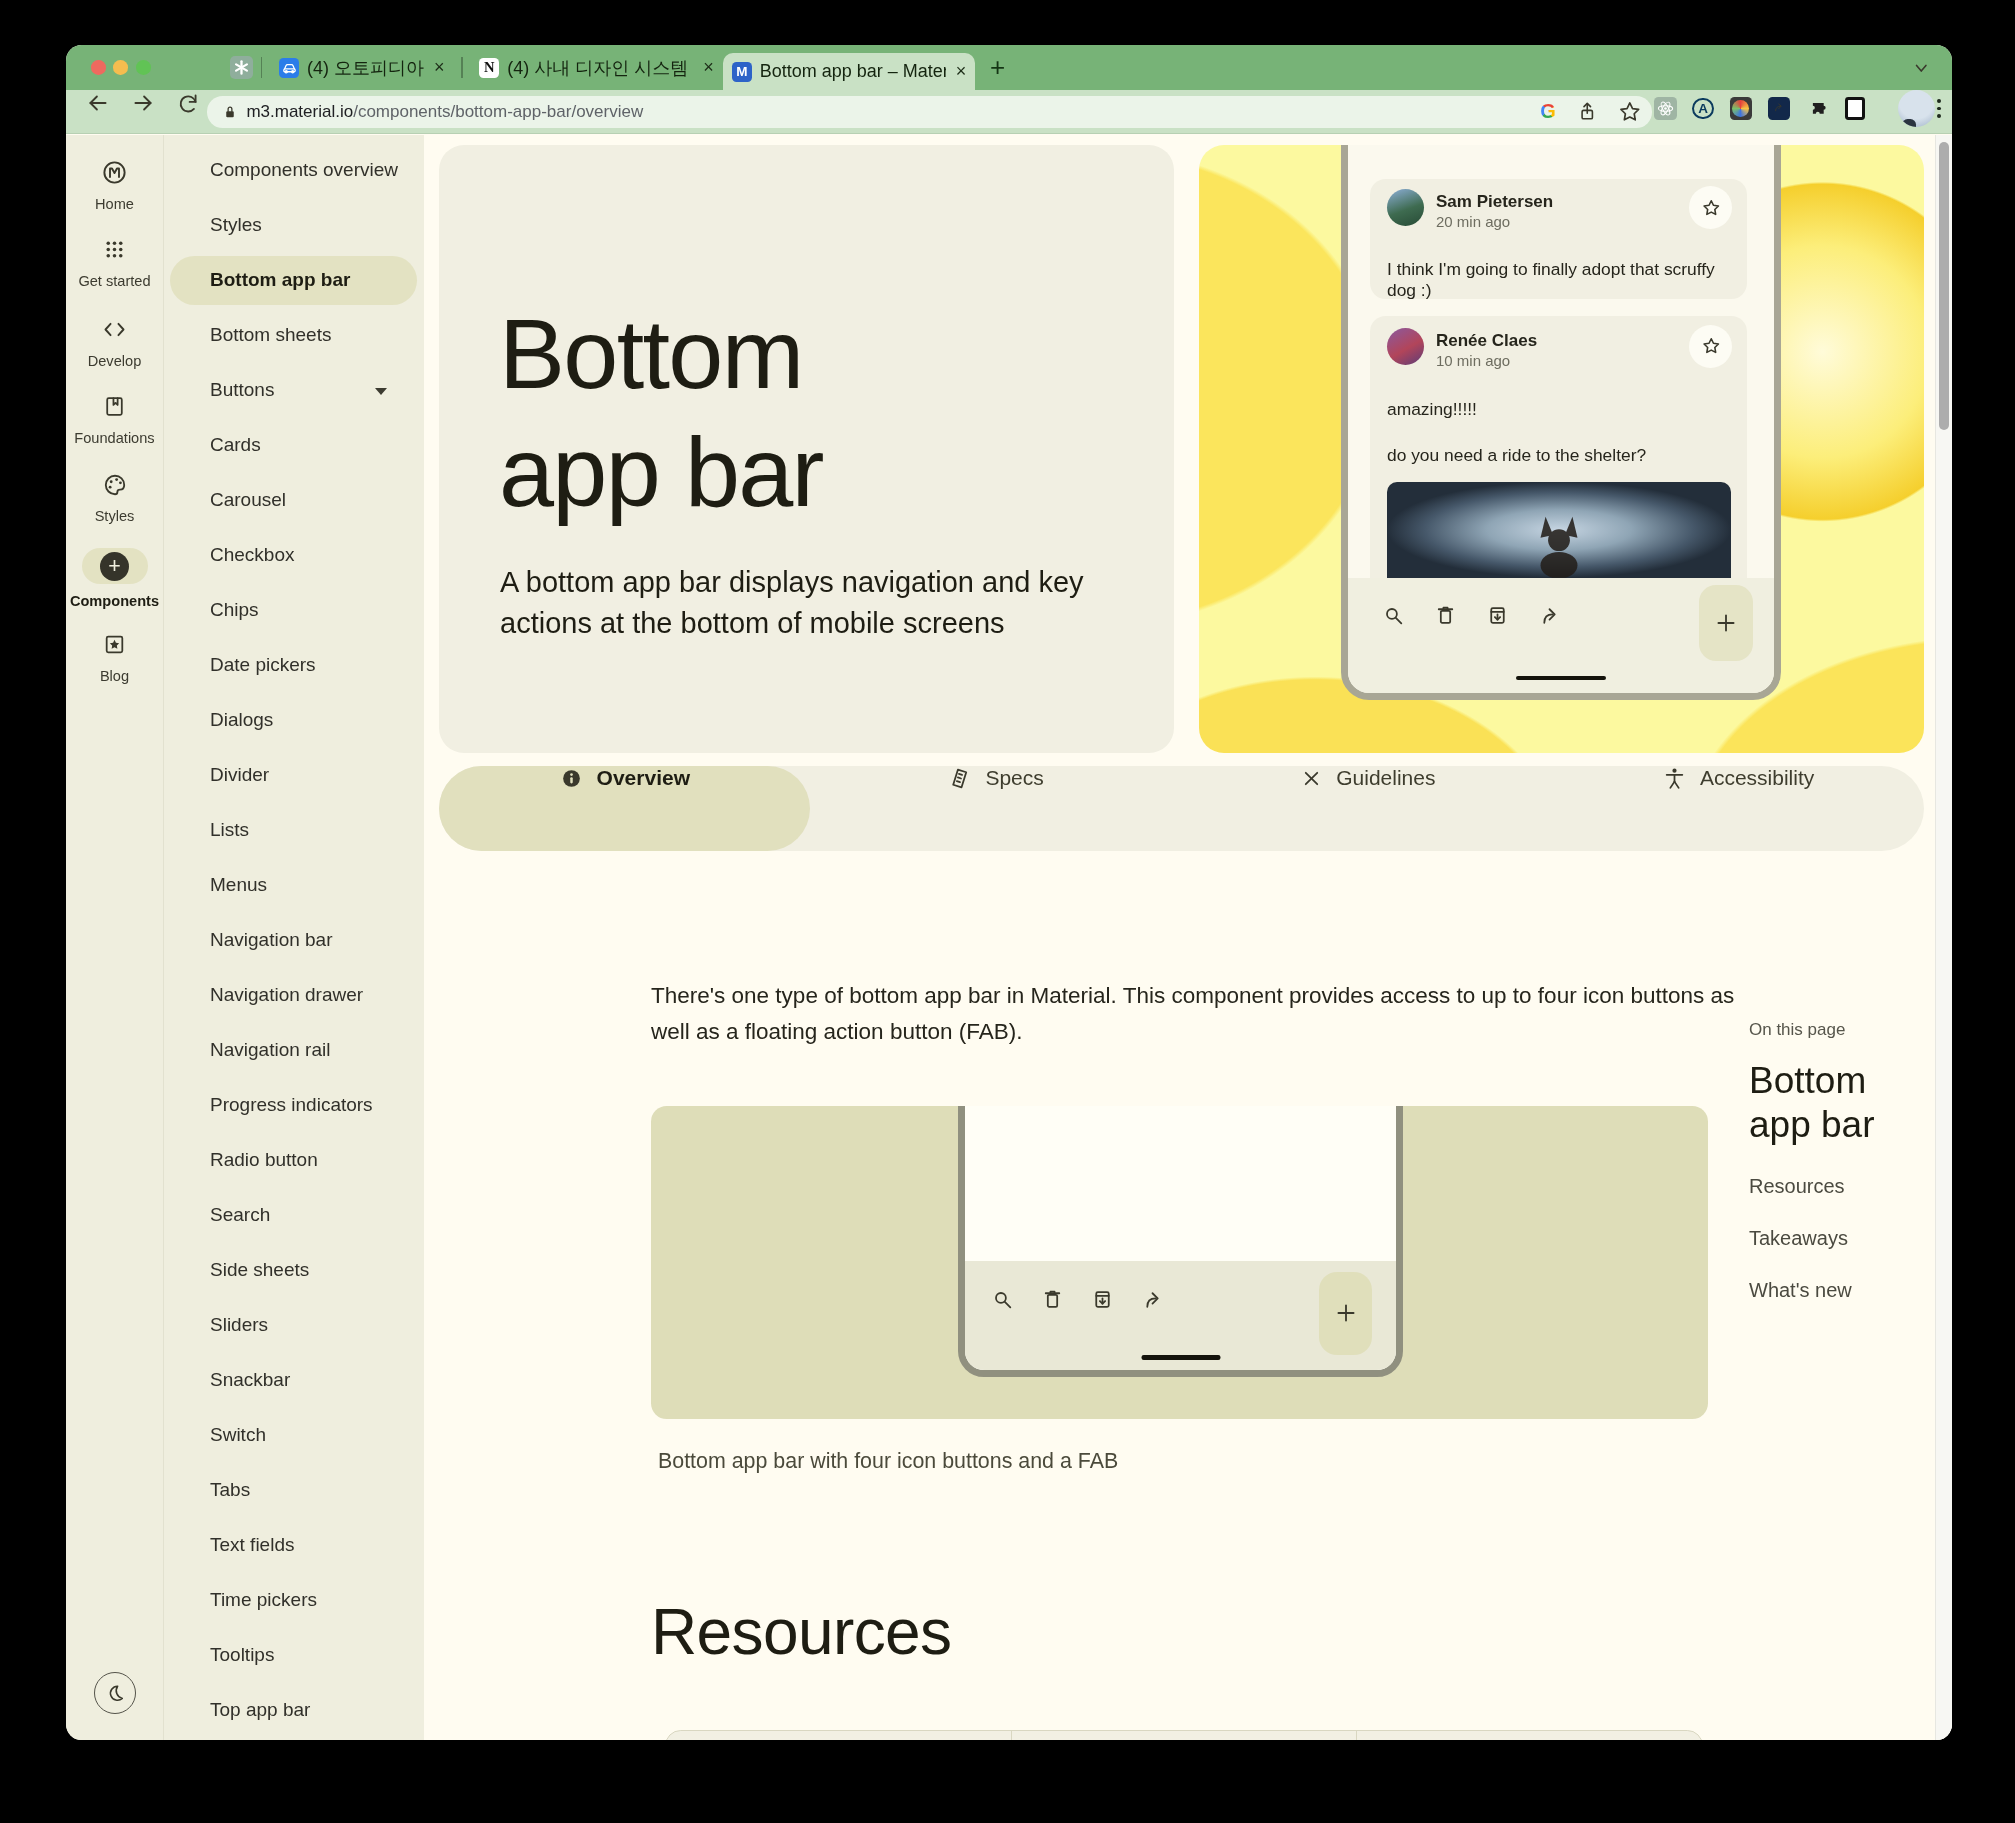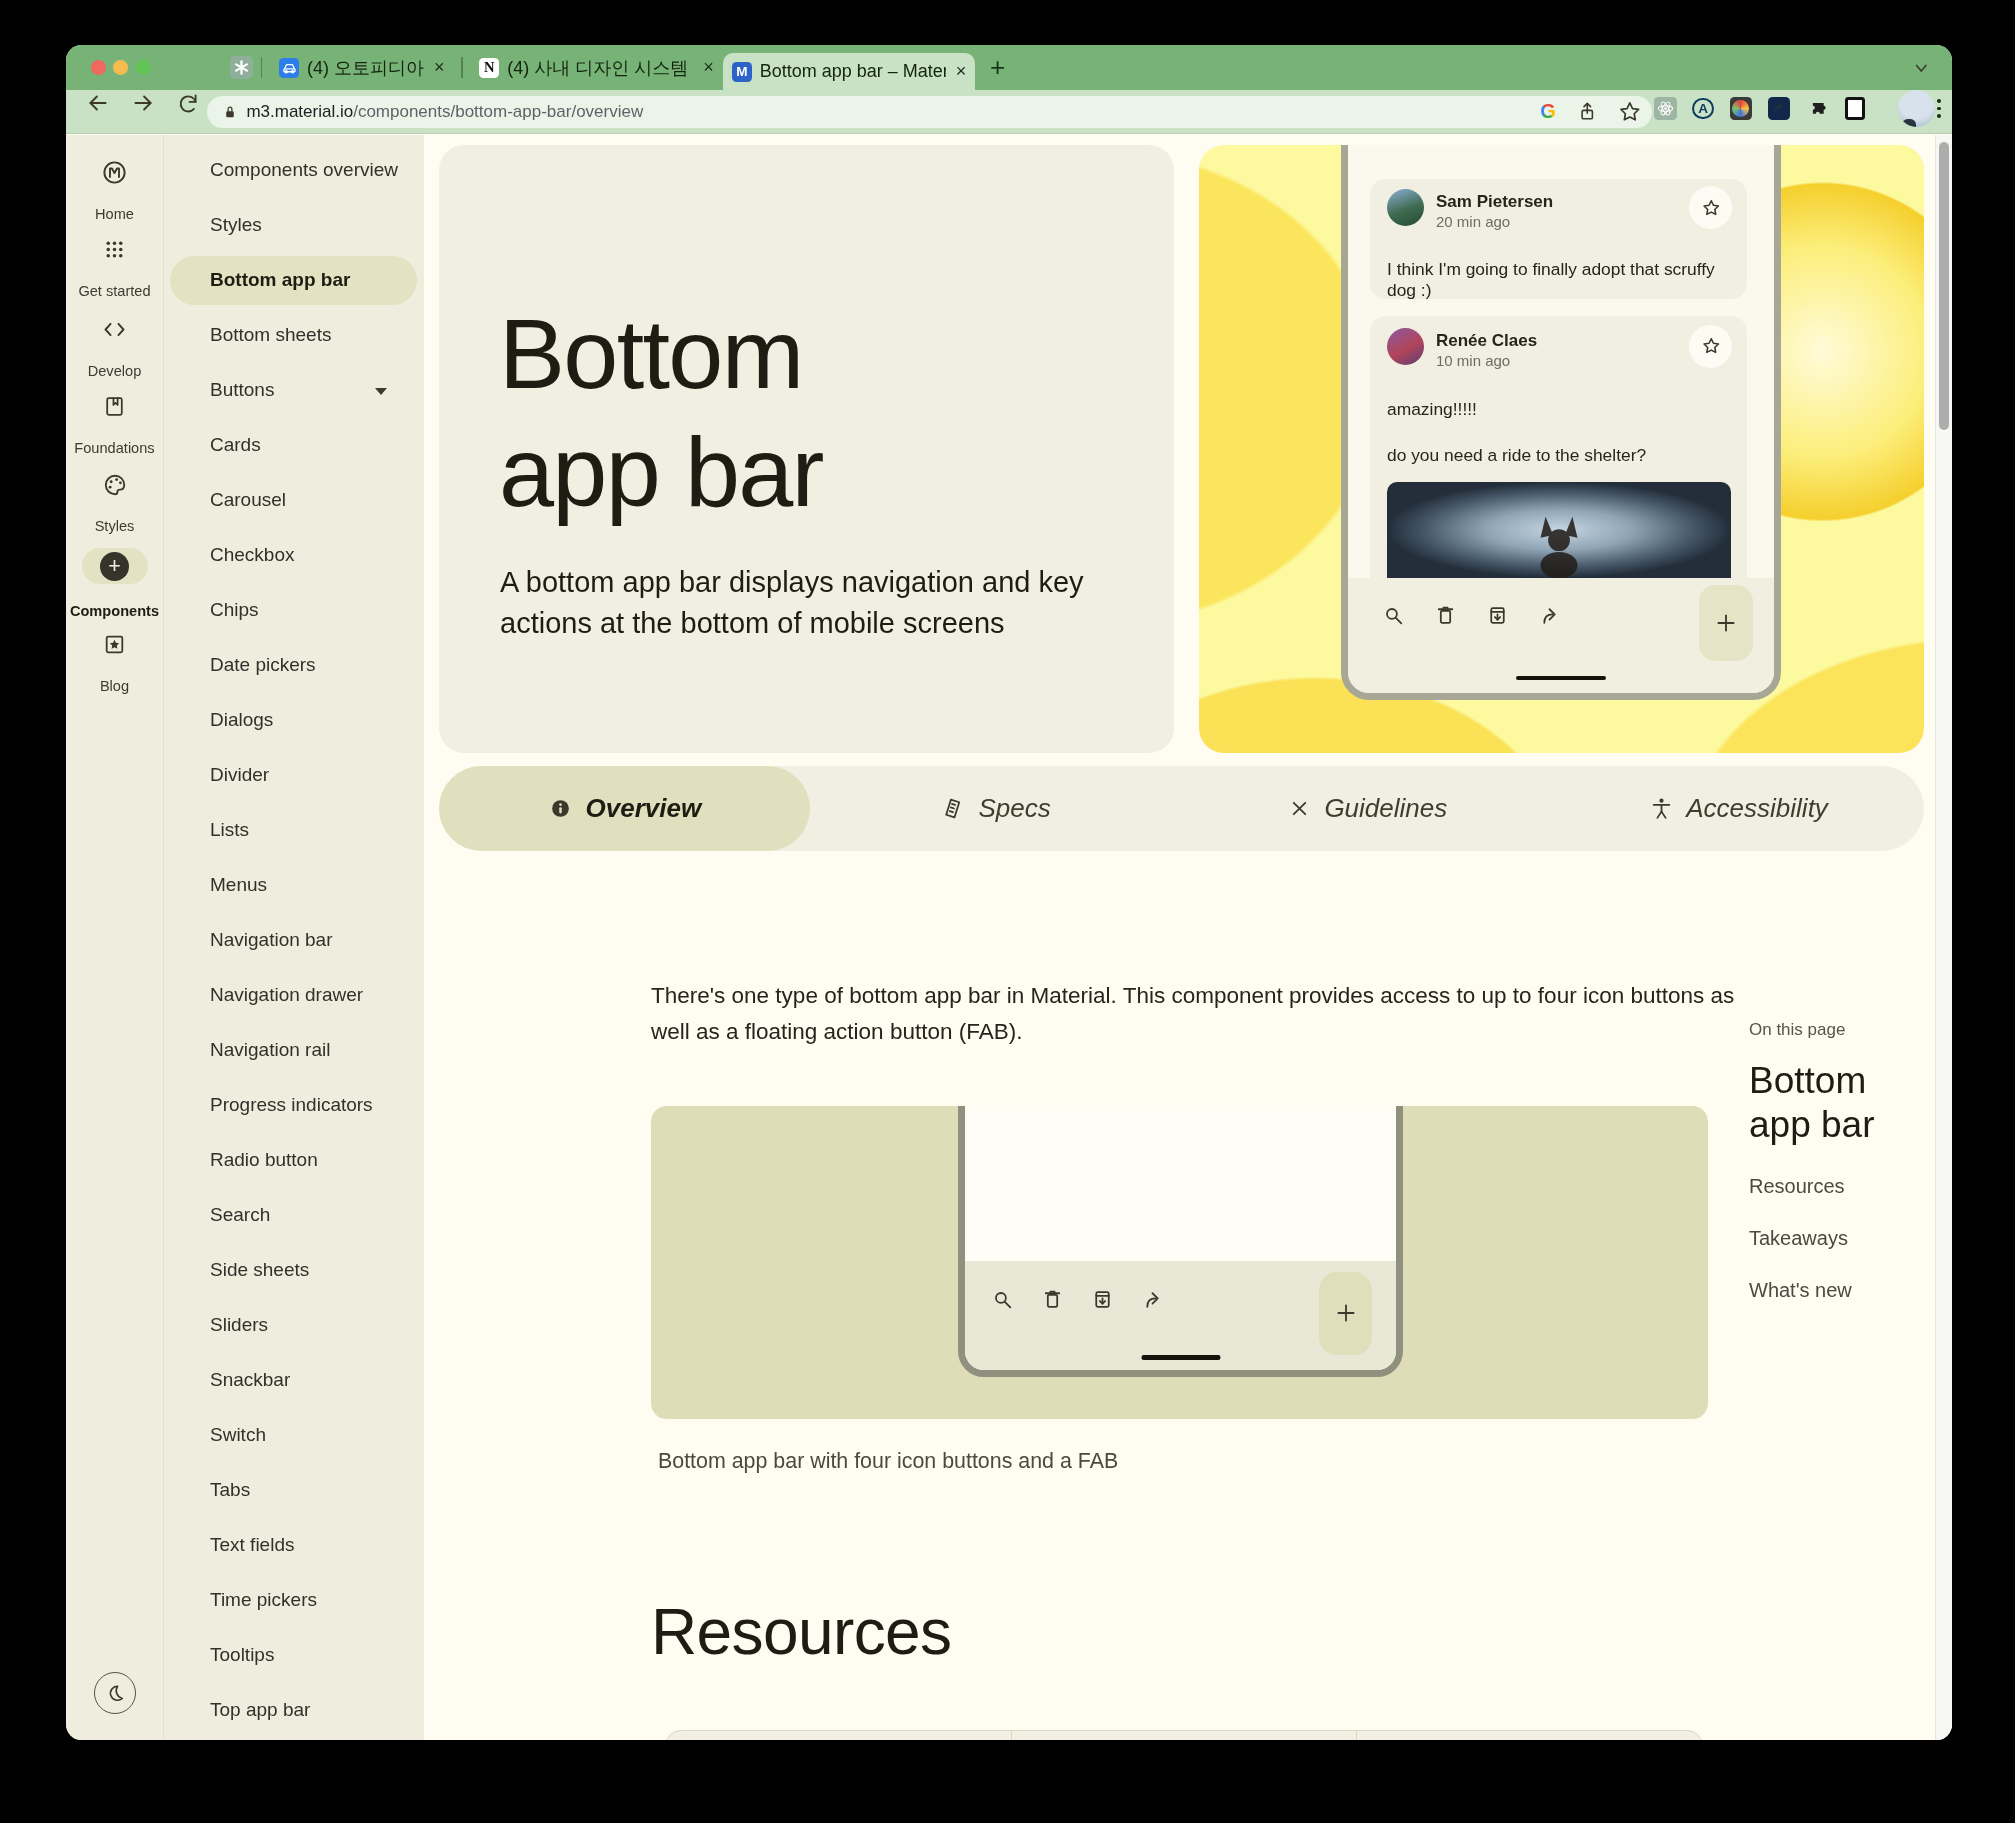--- a/index.html
+++ b/index.html
@@ -41,21 +41,21 @@
   .ext.avatar { border-radius:50%; background:radial-gradient(circle at 50% 30%,#D8E2EC 0 55%,#9DB1C7); position:relative; overflow:hidden; }
   .ext.avatar::after{ content:""; position:absolute; bottom:-3.4px; left:4.5px; width:13.5px; height:11.2px; border-radius:5.6px 5.6px 0 0; background:#2A3440; }
   .kebab { display:flex; flex-direction:column; gap:3.4px; margin-left:3.4px; }
   .kebab i { width:3.9px; height:3.9px; border-radius:50%; background:#1E2A1E; }
 
   
   .content { position:absolute; left:0; top:90px; right:0; bottom:0; display:flex; }
   .rail { width:97px; background:#EFEEDE; position:relative; flex:none; }
   .rail-item { position:absolute; left:0; width:97px; text-align:center; }
   .rail-item .ric { height:29px; display:flex; align-items:center; justify-content:center; }
-  .rail-item .rlb { font-size:14.6px; color:#3C3B30; margin-top:19px; }
+  .rail-item .rlb { font-size:14.6px; color:#3C3B30; margin-top:9px; }
   .rail-item.active .rlb { font-weight:bold; color:#1E1D13; }
   .pillbg { width:66px; height:36px; margin:0 auto; background:#E3E2C2; border-radius:18px; display:flex; align-items:center; justify-content:center; }
   .plus-circle { width:29px; height:29px; border-radius:50%; background:#35342A; color:#EFEEDE; font-size:21.4px; line-height:28px; text-align:center; }
   .moon-btn { position:absolute; left:28px; bottom:26px; width:42px; height:42px; border:1.7px solid #54534A; border-radius:50%; display:flex; align-items:center; justify-content:center; }
 
   .sidebar { width:261px; background:#EFEEDE; border-left:1.1px solid #E2E1CF; padding-top:7.9px; flex:none; }
   .side-item { position:relative; height:55px; display:flex; align-items:center; }
   .side-item .s-label { font-size:19px; color:#31302A; margin-left:46px; }
   .side-item.selected::before { content:""; position:absolute; left:5.6px; right:6.7px; top:3.4px; bottom:3.4px; background:#E3E2C2; border-radius:25px; }
   .side-item.selected .s-label { position:relative; font-weight:bold; color:#1E1D13; }
@@ -90,21 +90,21 @@
     background:radial-gradient(closest-side at 50% 42%, #C6D5E2 0%, #8FA5B5 42%, #46586A 78%, #232E3A 100%); }
   .dog-img svg { position:absolute; left:50%; top:50%; transform:translate(-50%,-42%); }
   .bottombar { position:absolute; left:0; right:0; bottom:0; height:115px; background:#F0EFE0; }
   .bar-icons { position:absolute; left:33px; top:25px; display:flex; gap:27px; align-items:center; }
   .fab { position:absolute; border-radius:17px; background:#E5E4C6; display:flex; align-items:center; justify-content:center; }
   .fab-hero { right:21.4px; top:7.9px; width:54px; height:76px; }
   .handle { position:absolute; left:50%; transform:translateX(-50%); bottom:12.4px; width:90px; height:4.5px; border-radius:2.2px; background:#14130B; }
 
   
   .pagetabs { position:absolute; left:15px; top:631px; width:1485px; height:85px; background:#F1EFE2; border-radius:43px; display:flex; }
-  .ptab { flex:1; display:flex; align-items:center; justify-content:center; gap:12.4px; font-size:26px; color:#3E3D2E; border-radius:43px;font-style:italic; }
+  .ptab { flex:1; display:flex; justify-content:center; gap:12.4px; font-size:21px; color:#3E3D2E; border-radius:43px; }
   .ptab.active { background:#E1E0BE; color:#1E1D13; font-weight:bold; }
 
   
   .intro { position:absolute; left:227px; top:843px; width:1085px; font-size:22.5px; line-height:1.6; color:#26251C; }
   .otp { position:absolute; left:1325px; top:841px; width:186px; }
   .otp-label { font-size:17px; color:#56554B;margin-top:44px; }
   .otp-title { font-size:37px; font-weight:500; line-height:1.18; margin-top:19px; color:#1E1D13; }
   .otp-link { font-size:20px; color:#4B4A40; margin-top:29px; }
 
   .figure { position:absolute; left:227px; top:971px; width:1057px; height:313px; background:#DEDDB8; border-radius:15.7px; overflow:hidden; }

